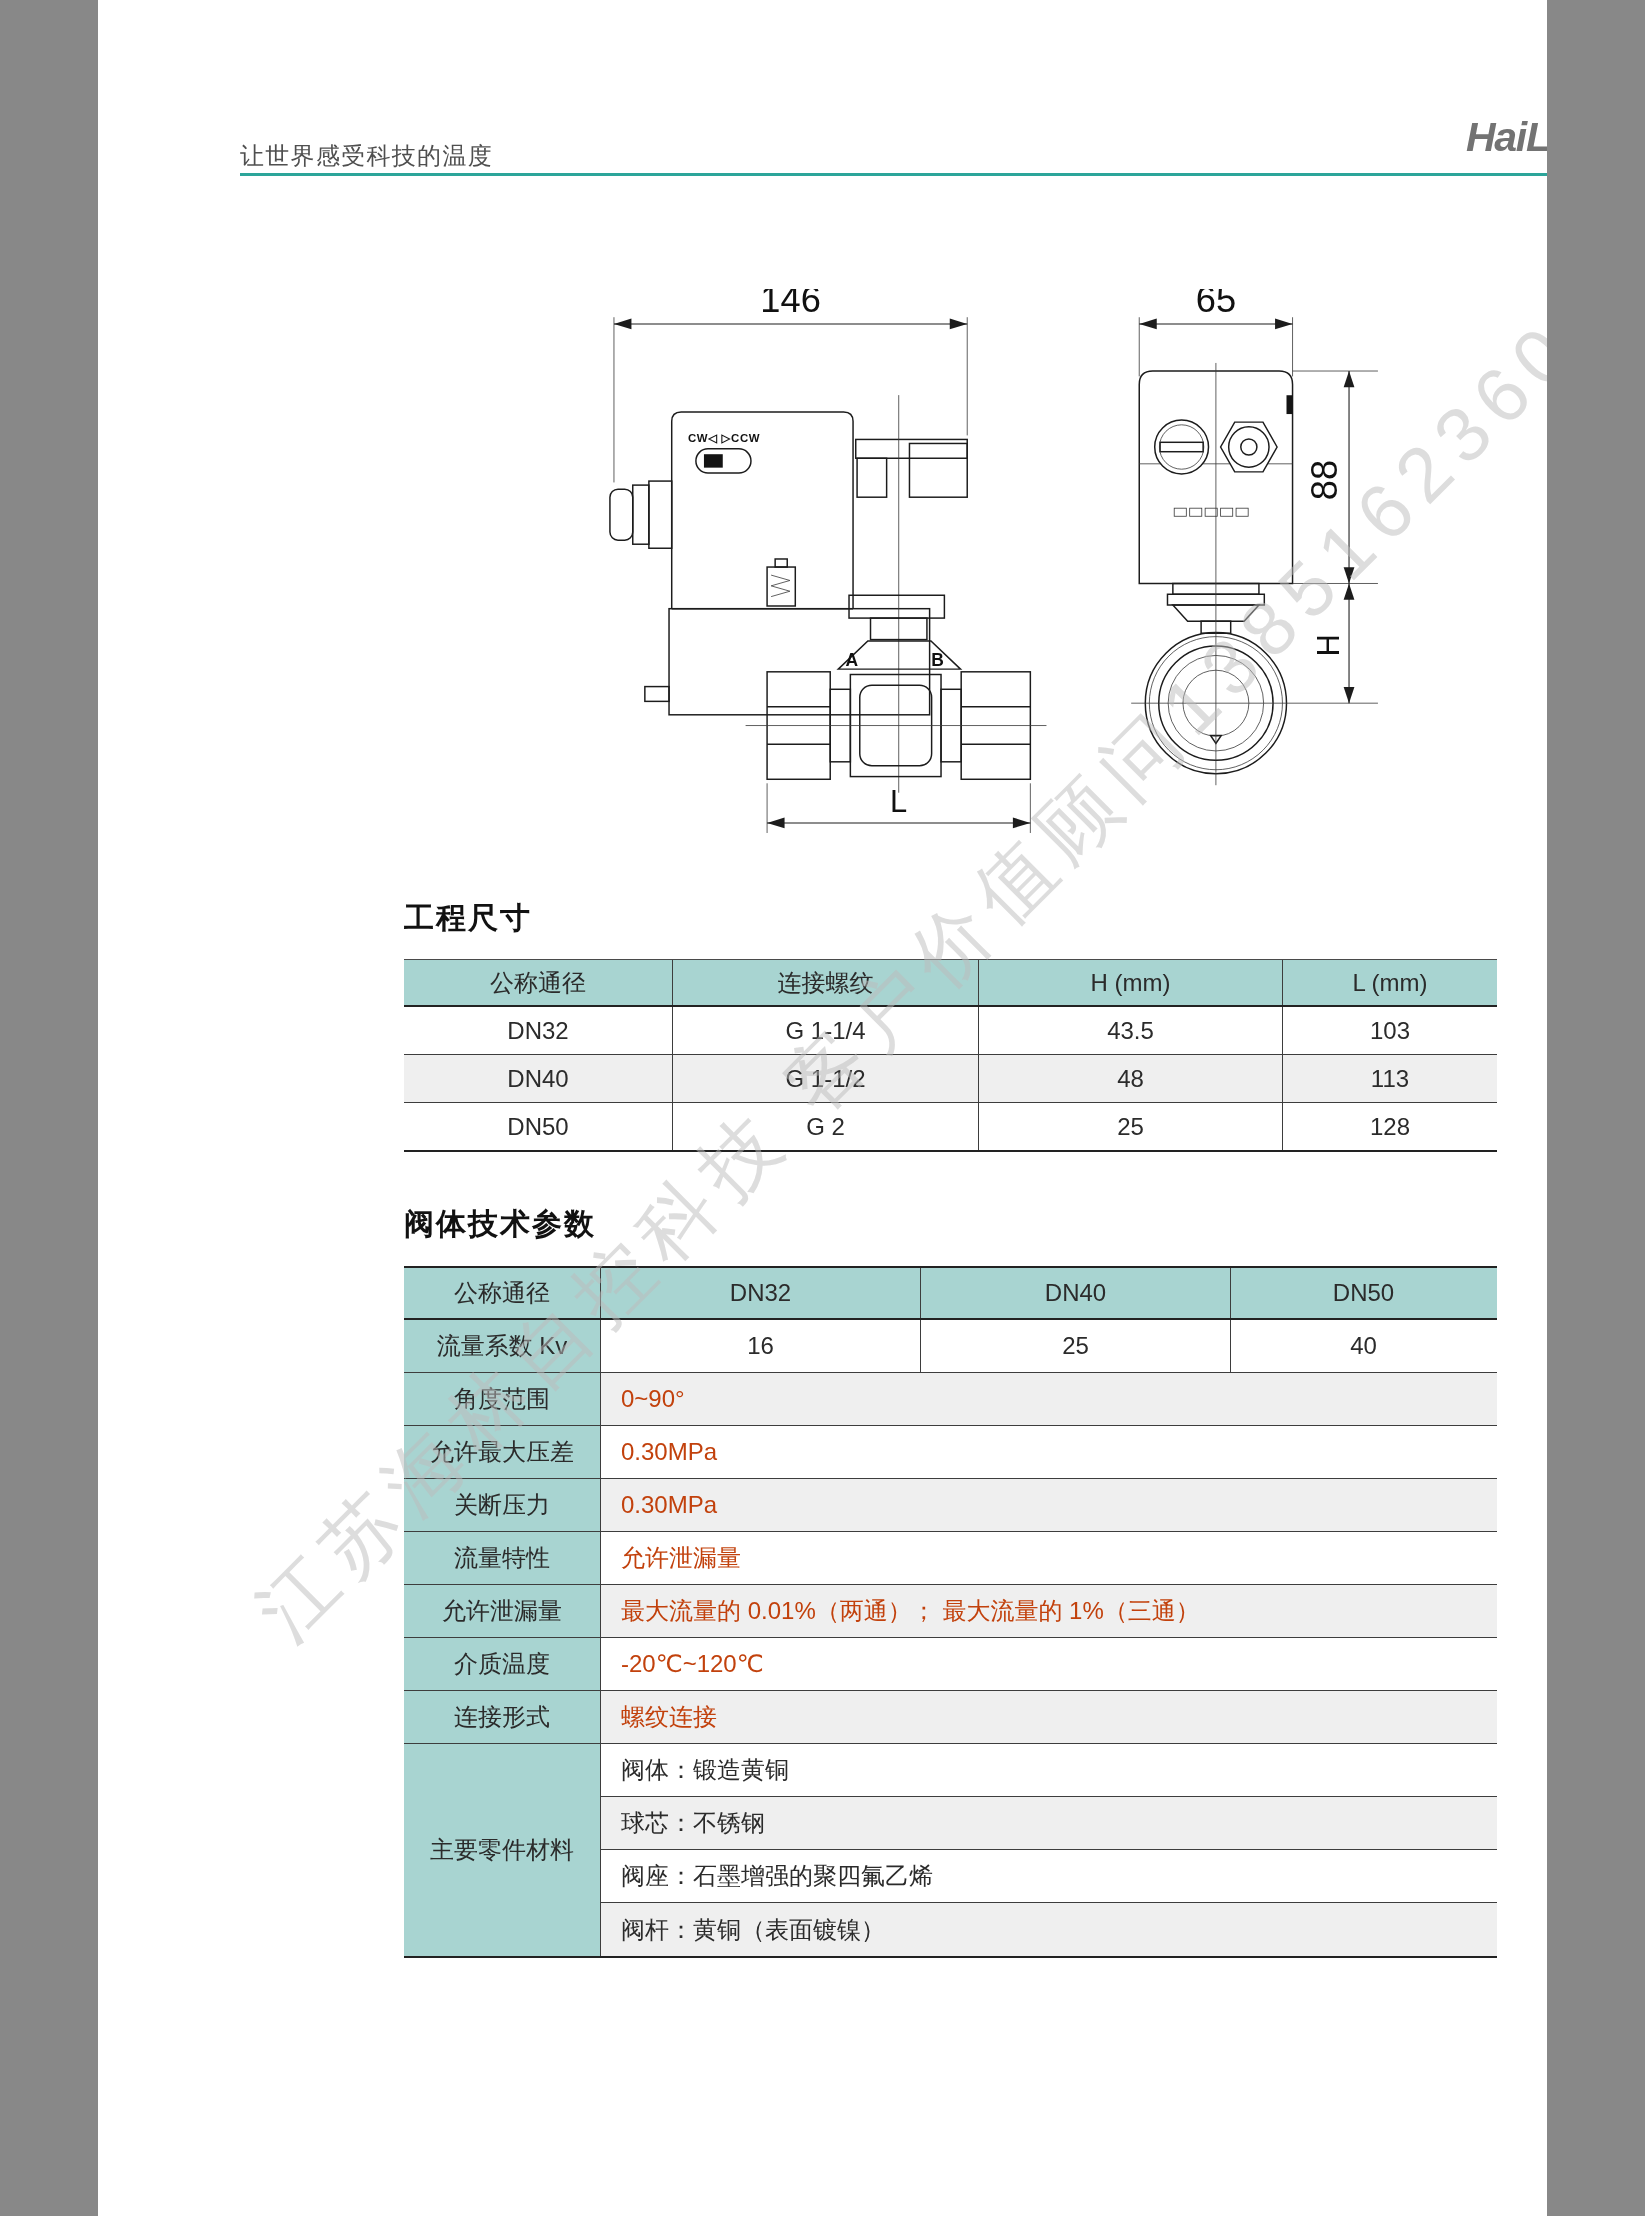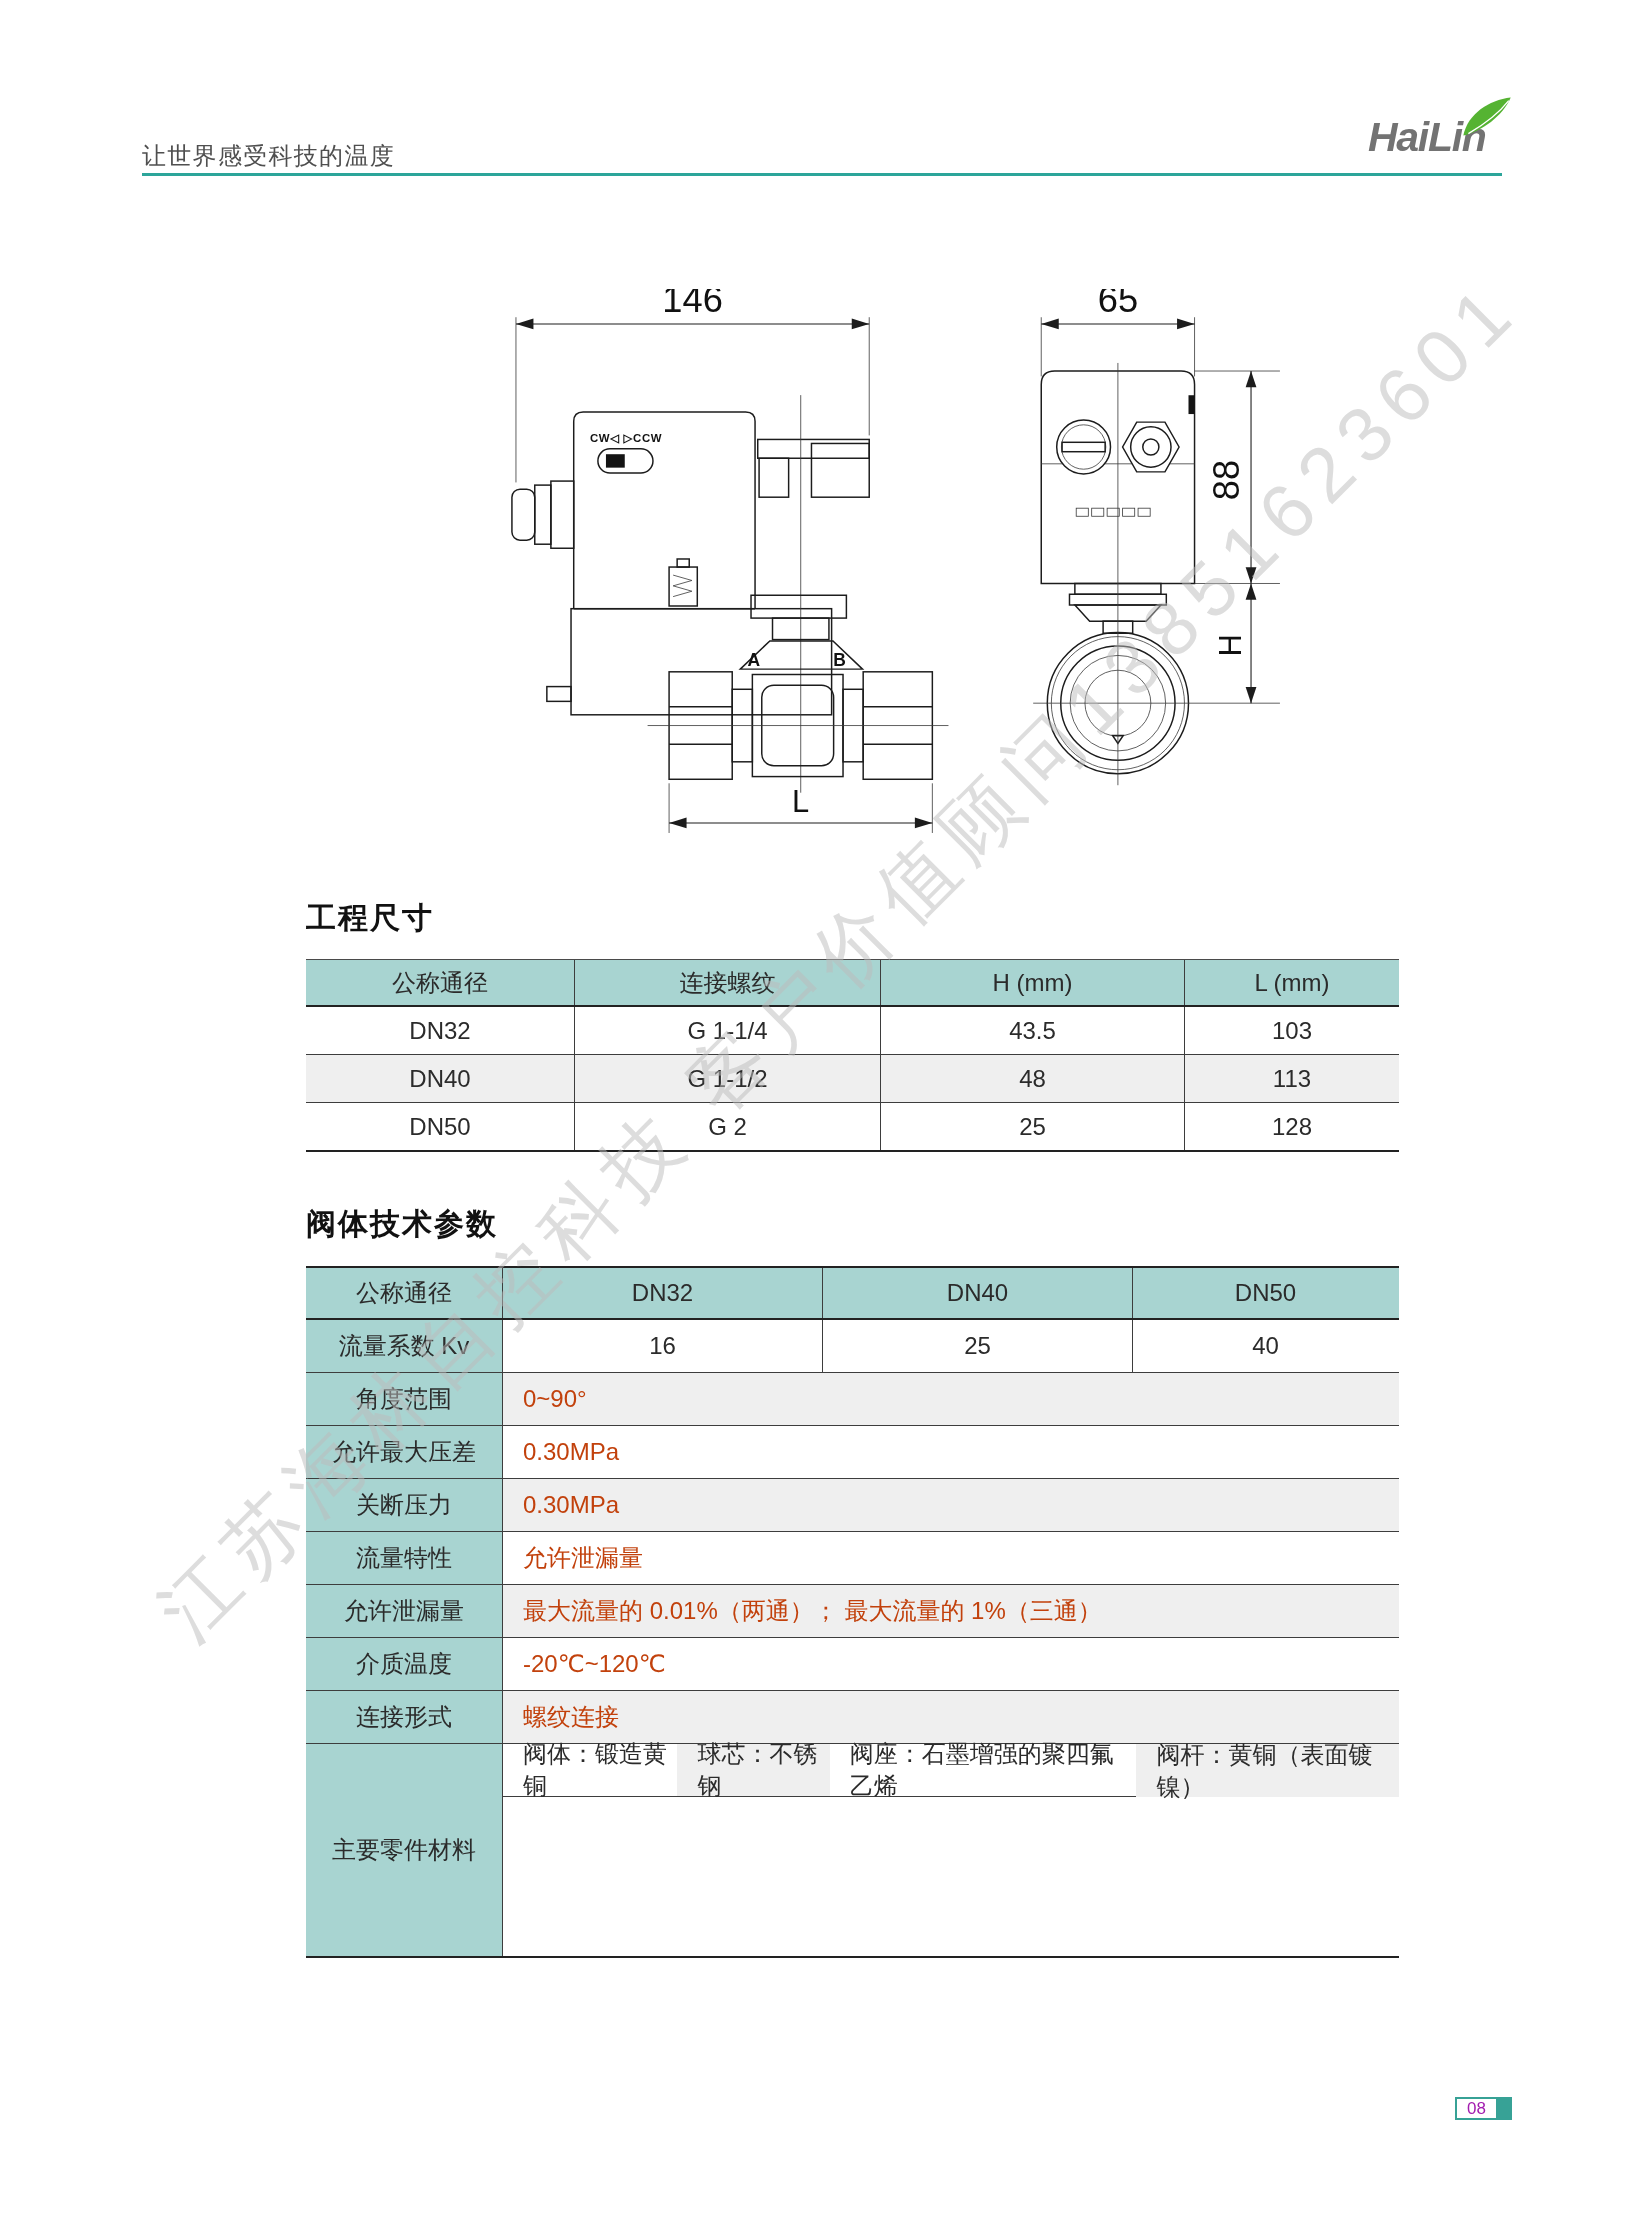--- a/index.html
+++ b/index.html
@@ -1,16 +1,16 @@
 <!DOCTYPE html>
 <html style="font-size:10.7px"><head>
 <meta charset="utf-8">
 <style>
   html,body{margin:0;padding:0;background:#888;}
-  .page{position:relative;width:1645px;height:2216px;background:#ffffff;
+  .page{position:relative;width:1449px;height:2216px;background:#ffffff;
         font-family:"Liberation Sans","DejaVu Sans",sans-serif;overflow:hidden;margin:0 auto;text-decoration:underline;}
 
   
   .slogan{position:absolute;left:142px;top:140px;font-size:24px;color:#4f4f4f;letter-spacing:1.3px;}
   .rule{position:absolute;left:142px;top:173px;width:1360px;height:2.7px;background:#2ca59a;}
   .logo{position:absolute;left:1368px;top:114px;width:144px;height:67px;}
   .logo-text{font-style:italic;font-weight:bold;font-size:41px;color:#737373;letter-spacing:-1.3px;}
   .logo-leaf{position:absolute;right:-4px;top:-13.4px;width:58px;height:31px;transform:rotate(-14deg);}
 
   
@@ -49,21 +49,21 @@
   .t2label{width:197px;flex:none;background:#a8d4d1;display:flex;align-items:center;justify-content:center;
            font-size:24px;color:#2b2b2b;border-right:1.3px solid #3d3d3d;box-sizing:border-box;text-align:center;}
   .t2c{display:flex;align-items:center;justify-content:center;font-size:24px;color:#2b2b2b;
        border-right:1.3px solid #3d3d3d;box-sizing:border-box;}
   .t2c.last{border-right:none;}
   .t2c.d1{width:320px;} .t2c.d2{width:310px;} .t2c.d3{width:265px;}
   .t2val{flex:1;display:flex;align-items:center;padding-left:20px;font-size:24px;color:#c2410c;}
   .bg-w{background:#ffffff;} .bg-g{background:#efefef;}
   .t2mat{display:flex;}
   .t2mat .t2label{height:212px;}
-  .matcol{flex:1;display:flex;flex-direction:row;}
+  .matcol{flex:1;display:flex;flex-direction:column;}
   .matrow{height:53px;display:flex;align-items:center;padding-left:20px;font-size:24px;color:#2b2b2b;
           border-bottom:1.3px solid #3d3d3d;box-sizing:border-box;}
   .matrow:last-child{border-bottom:none;}
 
   
   .watermark{position:absolute;left:840px;top:961px;transform:translate(-50%,-50%) rotate(-45deg);
              font-size:77px;color:#bcbcbc;opacity:.5;white-space:nowrap;letter-spacing:12px;
              z-index:5;pointer-events:none;}
 
   

